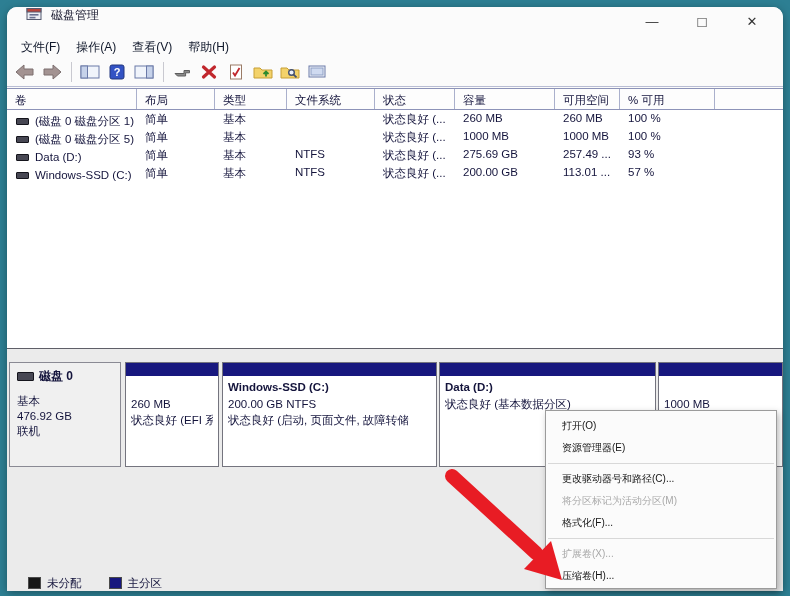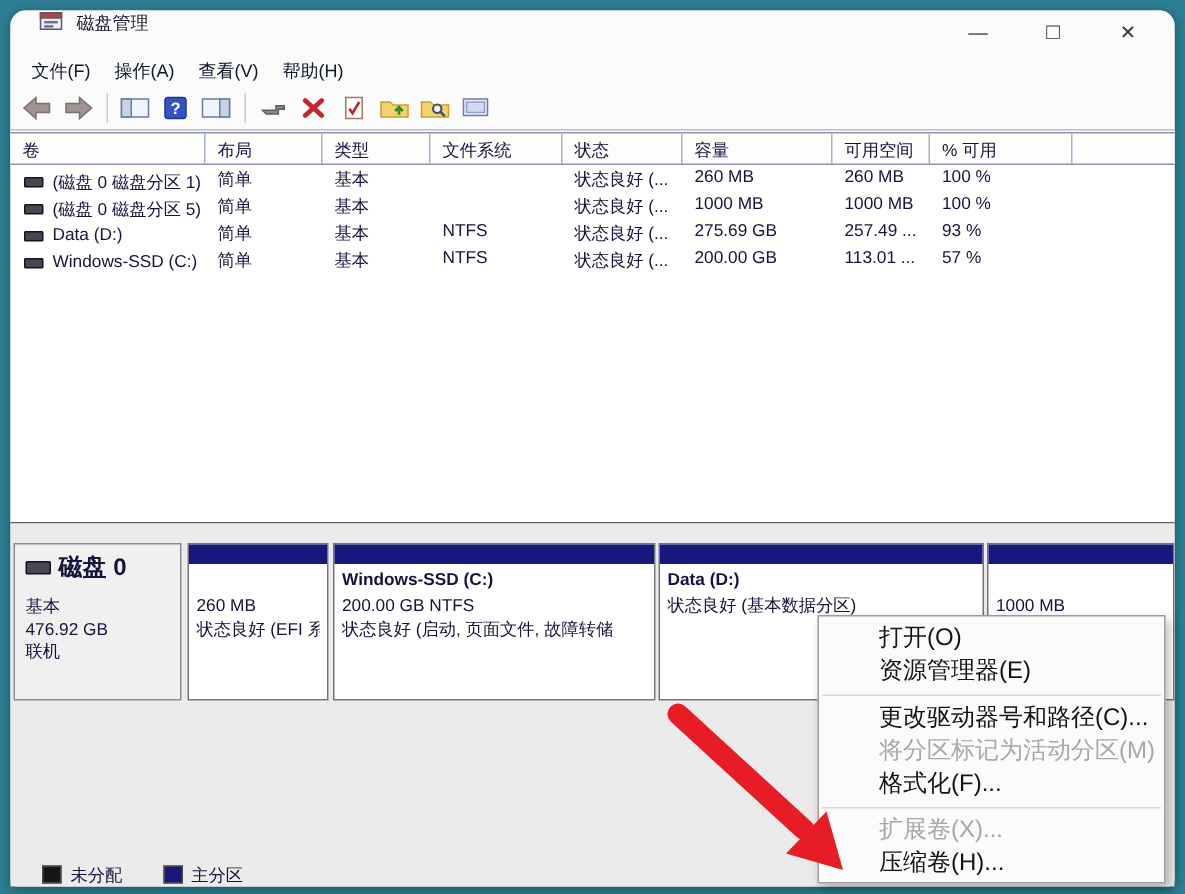--- a/index.html
+++ b/index.html
@@ -35,39 +35,39 @@
   .vcell{padding-left:8px;white-space:nowrap;overflow:hidden}
   .c0{width:130px}.c1{width:78px}.c2{width:72px}.c3{width:88px}.c4{width:80px}
   .c5{width:100px}.c6{width:65px}.c7{width:95px}.c8{width:68px}
   .vcell.c0{display:flex;align-items:center;padding-left:2px}
   .drive-ico{display:inline-block;width:13px;height:7px;background:#474753;border:1px solid #14141c;border-radius:1px;margin:0 6px 0 7px;flex:none}
   
   .split-line{position:absolute;left:7px;top:348px;width:776px;height:1px;background:#5f5f68}
   .lower{position:absolute;left:7px;top:349px;width:776px;height:242px;background:#ebebeb}
   
   .disk-info{position:absolute;left:9px;top:362px;width:112px;height:105px;background:#f0f0f0;border:1px solid #8a8a94;padding:5px 0 0 7px;font-size:11.5px}
-  .di-name{display:flex;align-items:center;font-weight:bold;font-size:16px;margin-bottom:9px}
+  .di-name{display:flex;align-items:center;font-weight:bold;font-size:12px;margin-bottom:9px}
   .disk-ico{display:inline-block;width:17px;height:9px;background:#474753;border:1px solid #14141c;border-radius:1px;margin-right:5px}
   .di-line{line-height:15px}
   
   .part{position:absolute;top:362px;height:105px;background:#fff;border:1px solid #74747e}
   .p0{left:125px;width:94px}.p1{left:222px;width:215px}.p2{left:439px;width:217px}.p3{left:658px;width:125px}
   .pbar{height:13px;background:var(--navy)}
   .ptext{padding:3px 5px 0 5px;font-size:11.5px}
   .ptext div{height:16px;line-height:16px;white-space:nowrap;overflow:hidden}
   .pt-title{font-weight:bold;height:17px !important}
   
   .legend{position:absolute;left:7px;top:575px;width:776px;height:16px;display:flex;padding-left:21px;font-size:11.5px}
   .lg-sw{display:inline-block;width:13px;height:12px;border:1px solid #4a4a4a;margin-right:6px;flex:none}
   .lg-item{display:flex;align-items:center}
   .lg-item + .lg-item{margin-left:27px}
   
   .ctx{position:absolute;left:545px;top:410px;width:232px;height:179px;background:#fbfbfb;border:1px solid #9b9b9b;
        box-shadow:2px 3px 7px rgba(0,0,0,.28);z-index:40;padding-top:4px;overflow:hidden}
-  .mi{height:22px;line-height:22px;padding-left:40px;font-size:16px;color:#141414;white-space:nowrap}
+  .mi{height:22px;line-height:22px;padding-left:16px;font-size:10px;color:#141414;white-space:nowrap}
   .mi.dis{color:#a8a8a8}
   .msep{height:1px;background:#d8d8d8;margin:4px 2px}
   
   .arrow-overlay{position:absolute;left:0;top:0;z-index:50;pointer-events:none}
 </style>
 </head>
 <body>
 
 <div class="stage">
 

